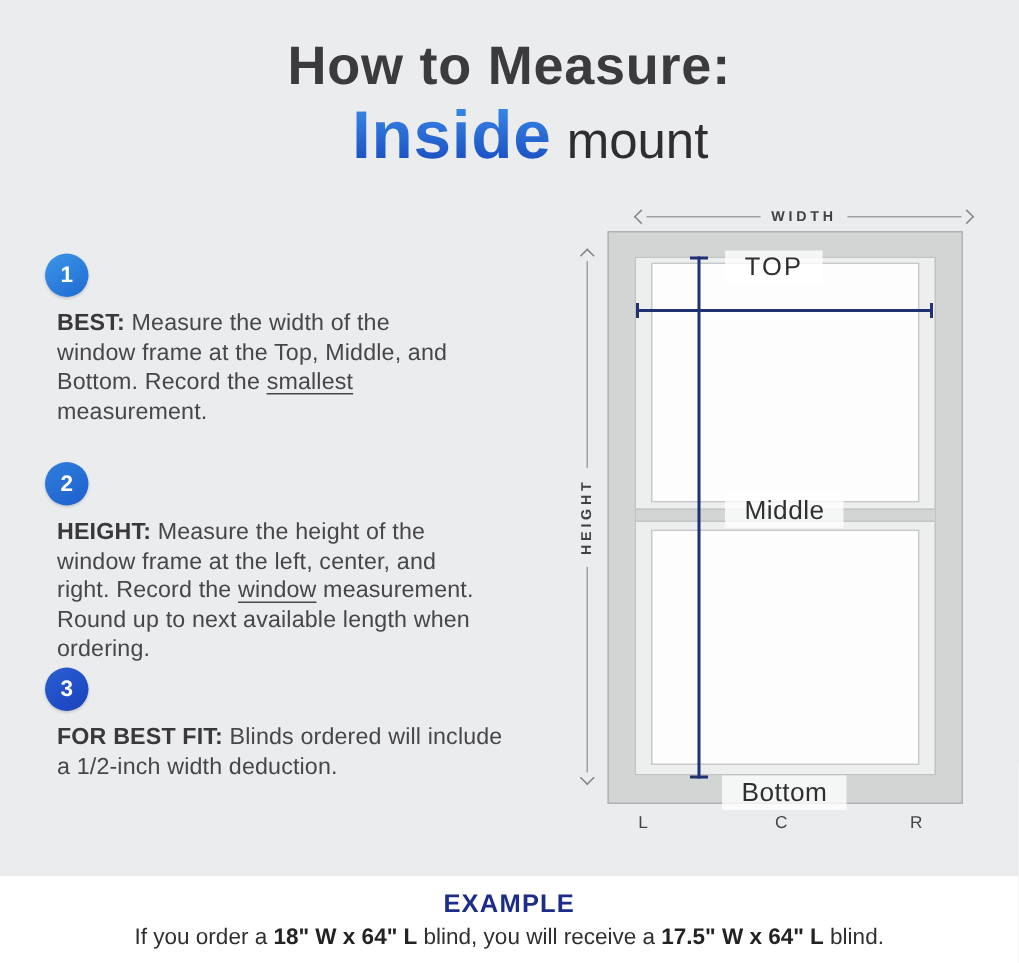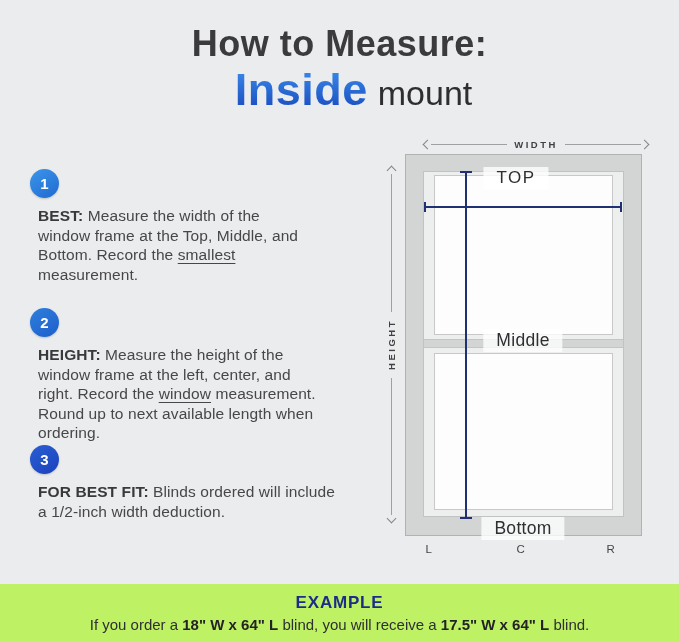--- a/index.html
+++ b/index.html
@@ -84,21 +84,21 @@
     padding:1px 13px; font-size:17.5px; color:#2f2f32; letter-spacing:0.3px; white-space:nowrap; }
   .band-top    { left:516px; top:167px; font-size:17px; letter-spacing:1.5px; }
   .band-middle { left:523px; top:329px; }
   .band-bottom { left:523px; top:517px; }
 
   .marker { position:absolute; top:543px; transform:translateX(-50%);
     font-size:11.5px; color:#454548; letter-spacing:0.5px; }
   .marker-l { left:429px; } .marker-c { left:521px; } .marker-r { left:611px; }
 
   
-  .footer { position:absolute; left:0; right:0; top:584px; bottom:0; background:#bef264;
+  .footer { position:absolute; left:0; right:0; top:584px; bottom:0; background:#ffffff;
     text-align:center; padding-top:9px; }
   .example-heading { font-size:17px; font-weight:700; color:#1c2c88; letter-spacing:0.8px; }
   .example-text { margin-top:3px; font-size:15px; color:#2f2f31; }
   .example-text .seg-bold { color:#232325; }
 </style>
 </head>
 <body>
 
 <div class="page">
 

